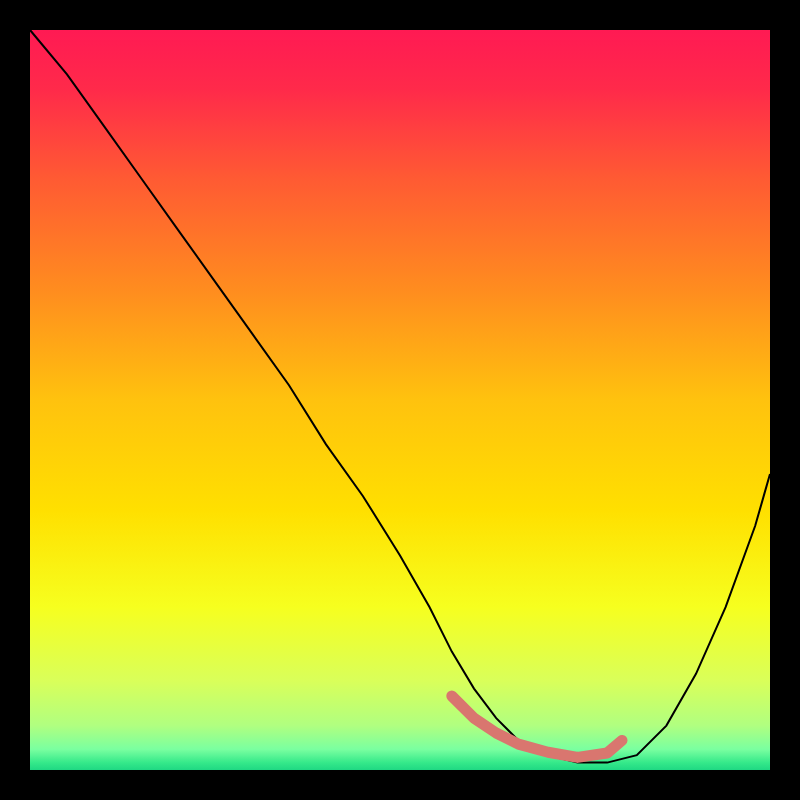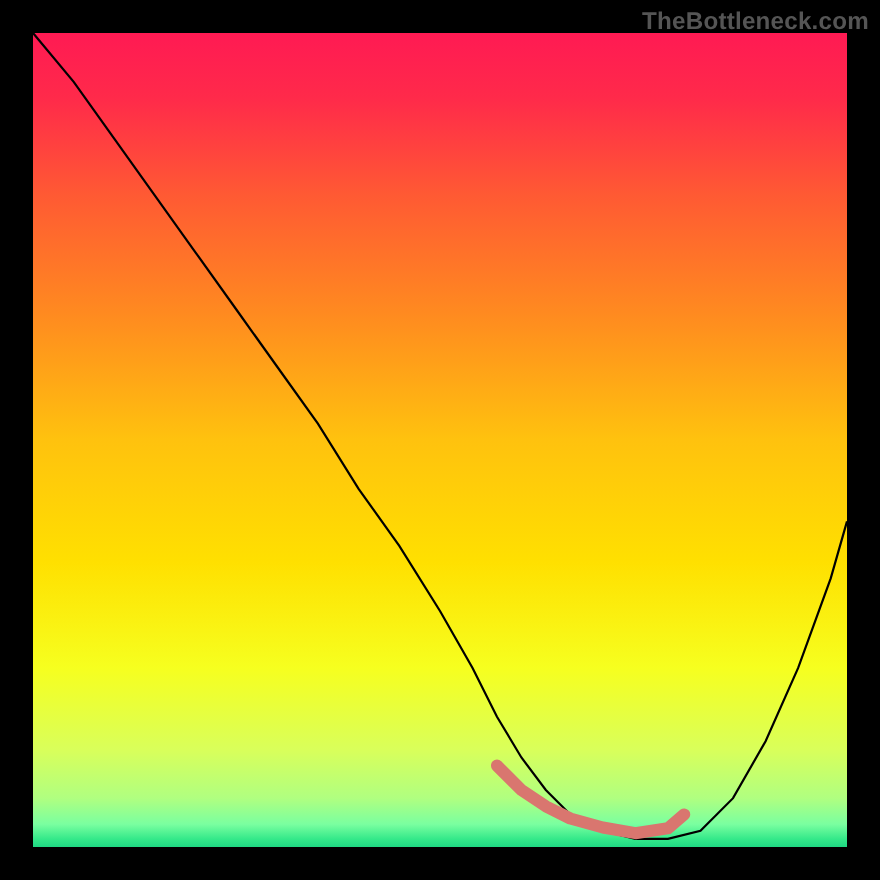--- a/index.html
+++ b/index.html
@@ -28,21 +28,20 @@
     user-select: none;
   }
   svg {
     display: block;
   }
 </style>
 </head>
 <body>
 
 <div class="frame">
-  <div class="watermark">TheBottleneck.com</div>
 
   <svg id="chart-svg" width="800" height="800" viewBox="0 0 800 800">
     <defs>
       <linearGradient id="bg-grad" x1="0" y1="0" x2="0" y2="1">
           <stop offset="0%" stop-color="#ff1a53"></stop>
           <stop offset="8%" stop-color="#ff2a4a"></stop>
           <stop offset="20%" stop-color="#ff5a33"></stop>
           <stop offset="35%" stop-color="#ff8c1f"></stop>
           <stop offset="50%" stop-color="#ffc20e"></stop>
           <stop offset="65%" stop-color="#ffe000"></stop>

